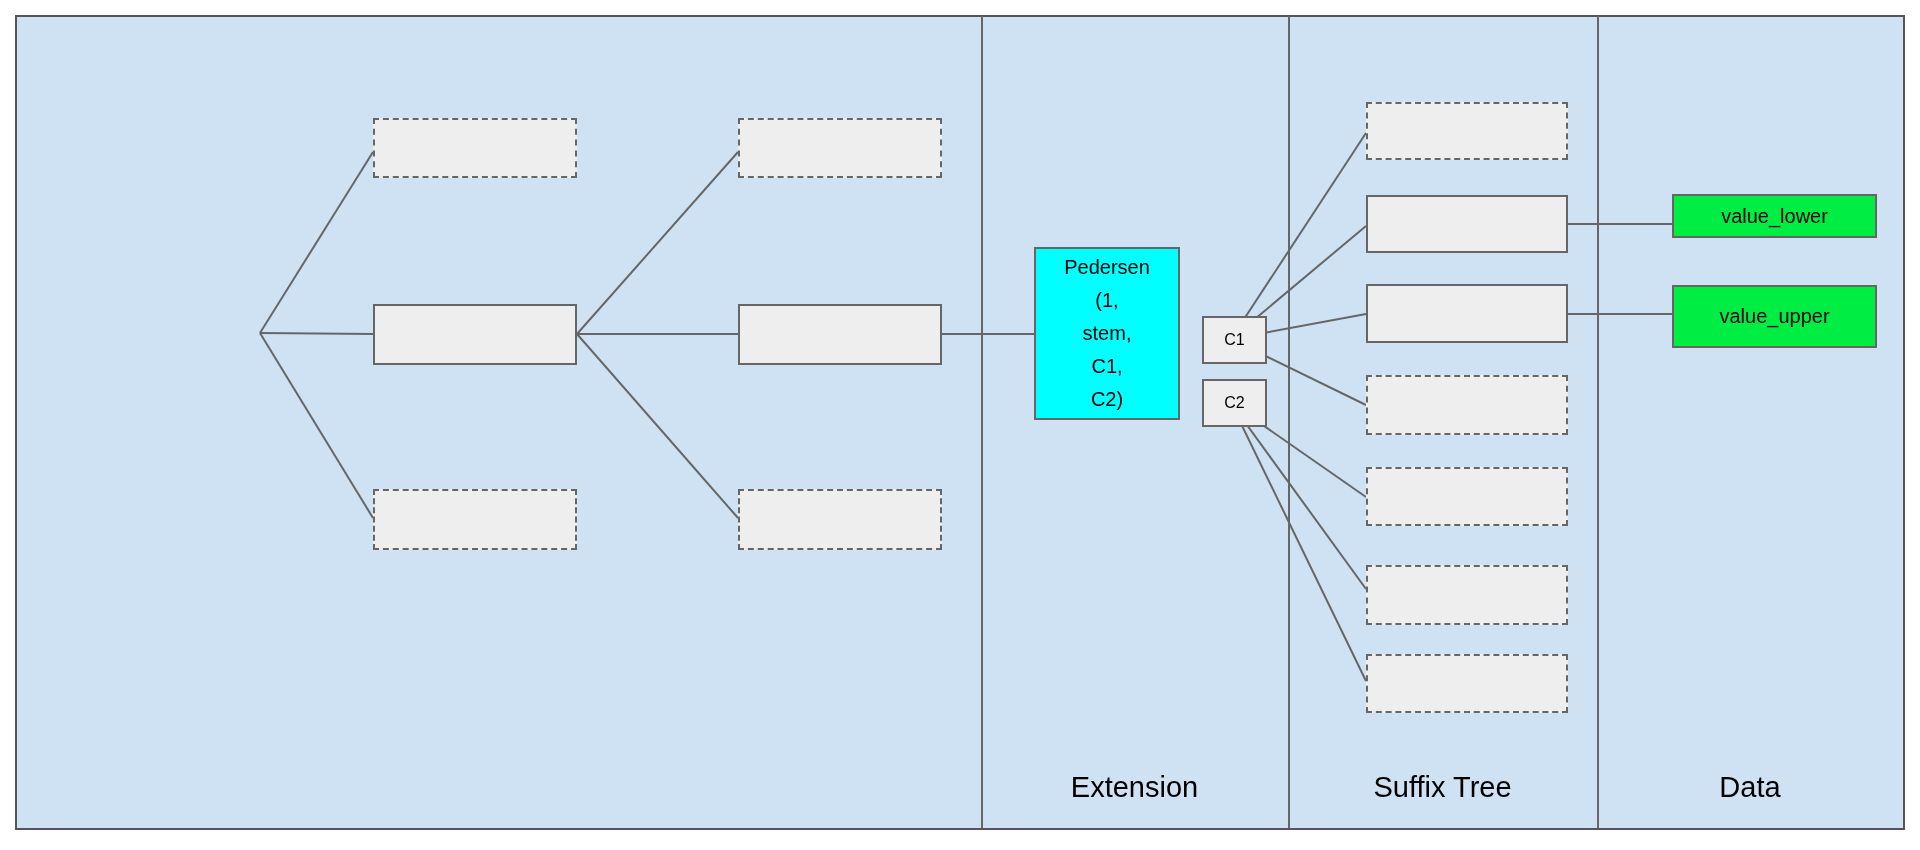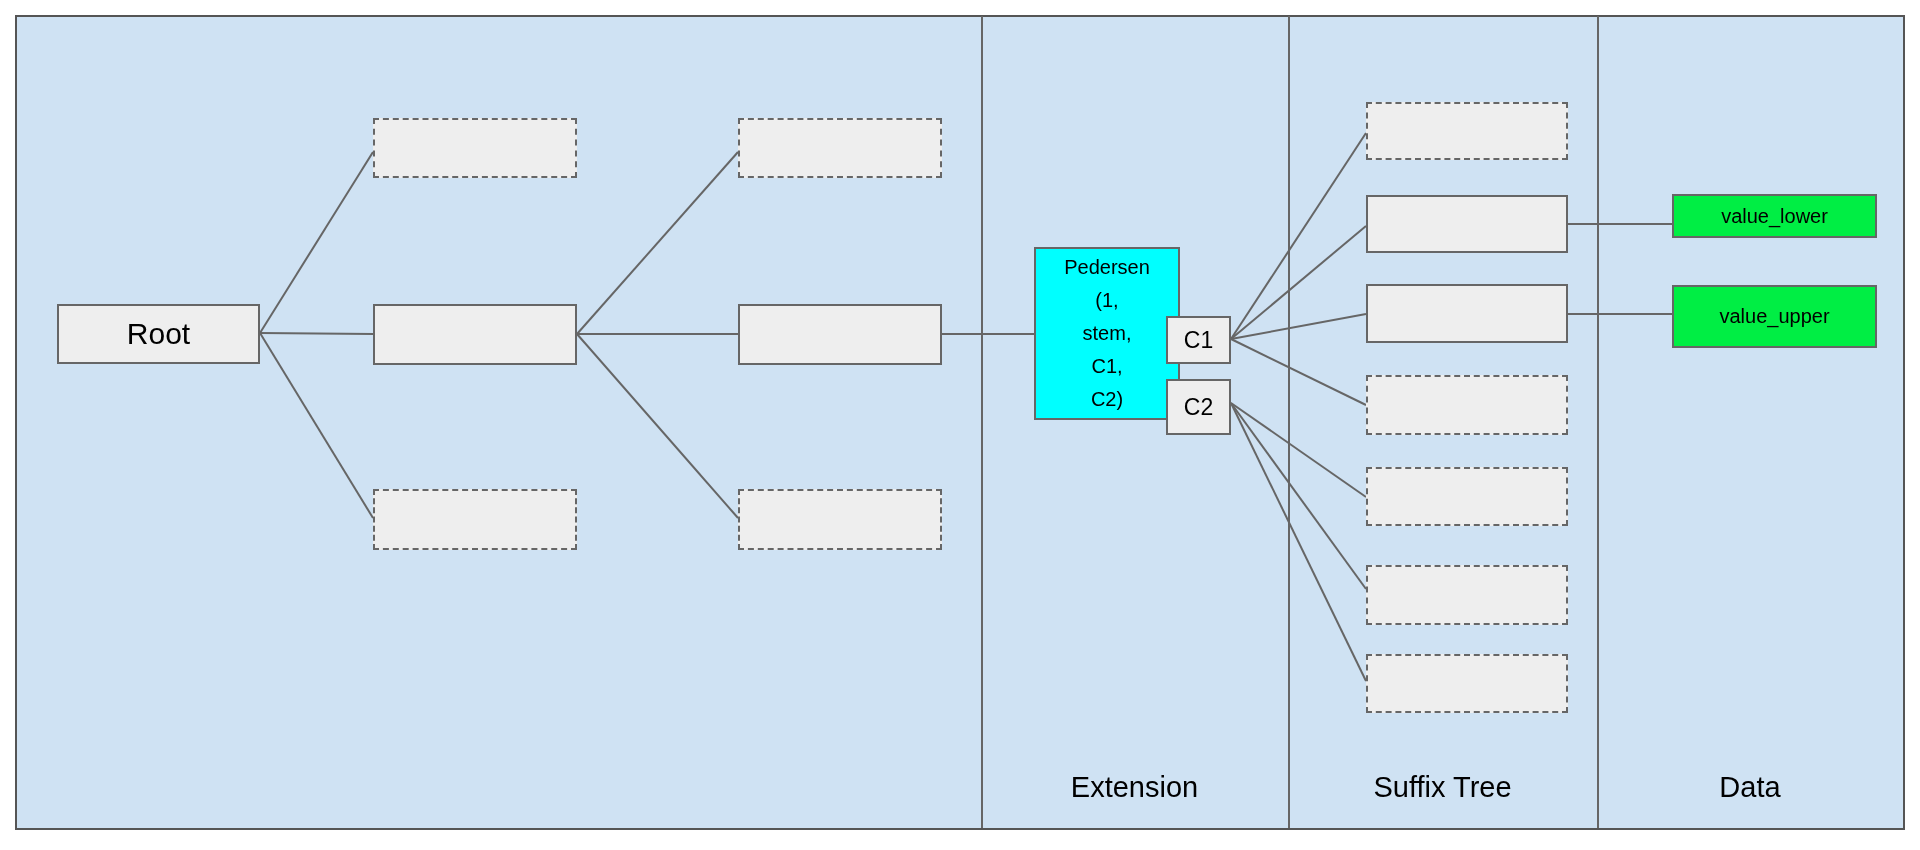--- a/index.html
+++ b/index.html
@@ -44,21 +44,21 @@
   }
   .node.dashed { border-style: dashed; }
   .node.root-node { font-size: 30px; }
   .node.pedersen-node {
     background: #00ffff;
     font-size: 20px;
     line-height: 33px;
     text-align: center;
     white-space: pre-line;
   }
-  .node.port-node { font-size: 23px; }
+  .node.port-node { font-size: 16px; margin-left: 36px; }
   .node.data-node { background: #00ee44; font-size: 20px; }
   .section-label {
     position: absolute;
     top: 771px;
     height: 34px;
     text-align: center;
     font-size: 29px;
     color: #000000;
   }
 </style>
@@ -85,37 +85,36 @@
     <line x1="1231" y1="339" x2="1366" y2="226"></line>
     <line x1="1231" y1="339" x2="1366" y2="314"></line>
     <line x1="1231" y1="339" x2="1366" y2="405"></line>
     <line x1="1231" y1="403" x2="1366" y2="497"></line>
     <line x1="1231" y1="403" x2="1366" y2="589"></line>
     <line x1="1231" y1="403" x2="1366" y2="681"></line>
     <line x1="1568" y1="224" x2="1672" y2="224"></line>
     <line x1="1568" y1="314" x2="1672" y2="314"></line>
   </svg>
 
-  <div class="node root-node" style="left:57px;top:304px;width:203px;height:60px">Root</div>
 
   <div class="node dashed" style="left:373px;top:118px;width:204px;height:60px"></div>
   <div class="node" style="left:373px;top:304px;width:204px;height:61px"></div>
   <div class="node dashed" style="left:373px;top:489px;width:204px;height:61px"></div>
 
   <div class="node dashed" style="left:738px;top:118px;width:204px;height:60px"></div>
   <div class="node" style="left:738px;top:304px;width:204px;height:61px"></div>
   <div class="node dashed" style="left:738px;top:489px;width:204px;height:61px"></div>
 
   <div class="node pedersen-node" style="left: 1034px; top: 247px; width: 146px; height: 173px; background-color: rgb(0, 255, 255);">Pedersen
 (1,
 stem,
 C1,
 C2)</div>
   <div class="node port-node" style="left:1166px;top:316px;width:65px;height:48px">C1</div>
-  <div class="node port-node" style="left:1166px;top:379px;width:65px;height:56px">C2</div>
+  <div class="node port-node" style="left:1166px;top:379px;width:65px;height:48px">C2</div>
 
   <div class="node dashed" style="left:1366px;top:102px;width:202px;height:58px"></div>
   <div class="node" style="left:1366px;top:195px;width:202px;height:58px"></div>
   <div class="node" style="left:1366px;top:284px;width:202px;height:59px"></div>
   <div class="node dashed" style="left:1366px;top:375px;width:202px;height:60px"></div>
   <div class="node dashed" style="left:1366px;top:467px;width:202px;height:59px"></div>
   <div class="node dashed" style="left:1366px;top:565px;width:202px;height:60px"></div>
   <div class="node dashed" style="left:1366px;top:654px;width:202px;height:59px"></div>
 
   <div class="node data-node" style="left: 1672px; top: 194px; width: 205px; height: 44px; background-color: rgb(0, 238, 68);">value_lower</div>

